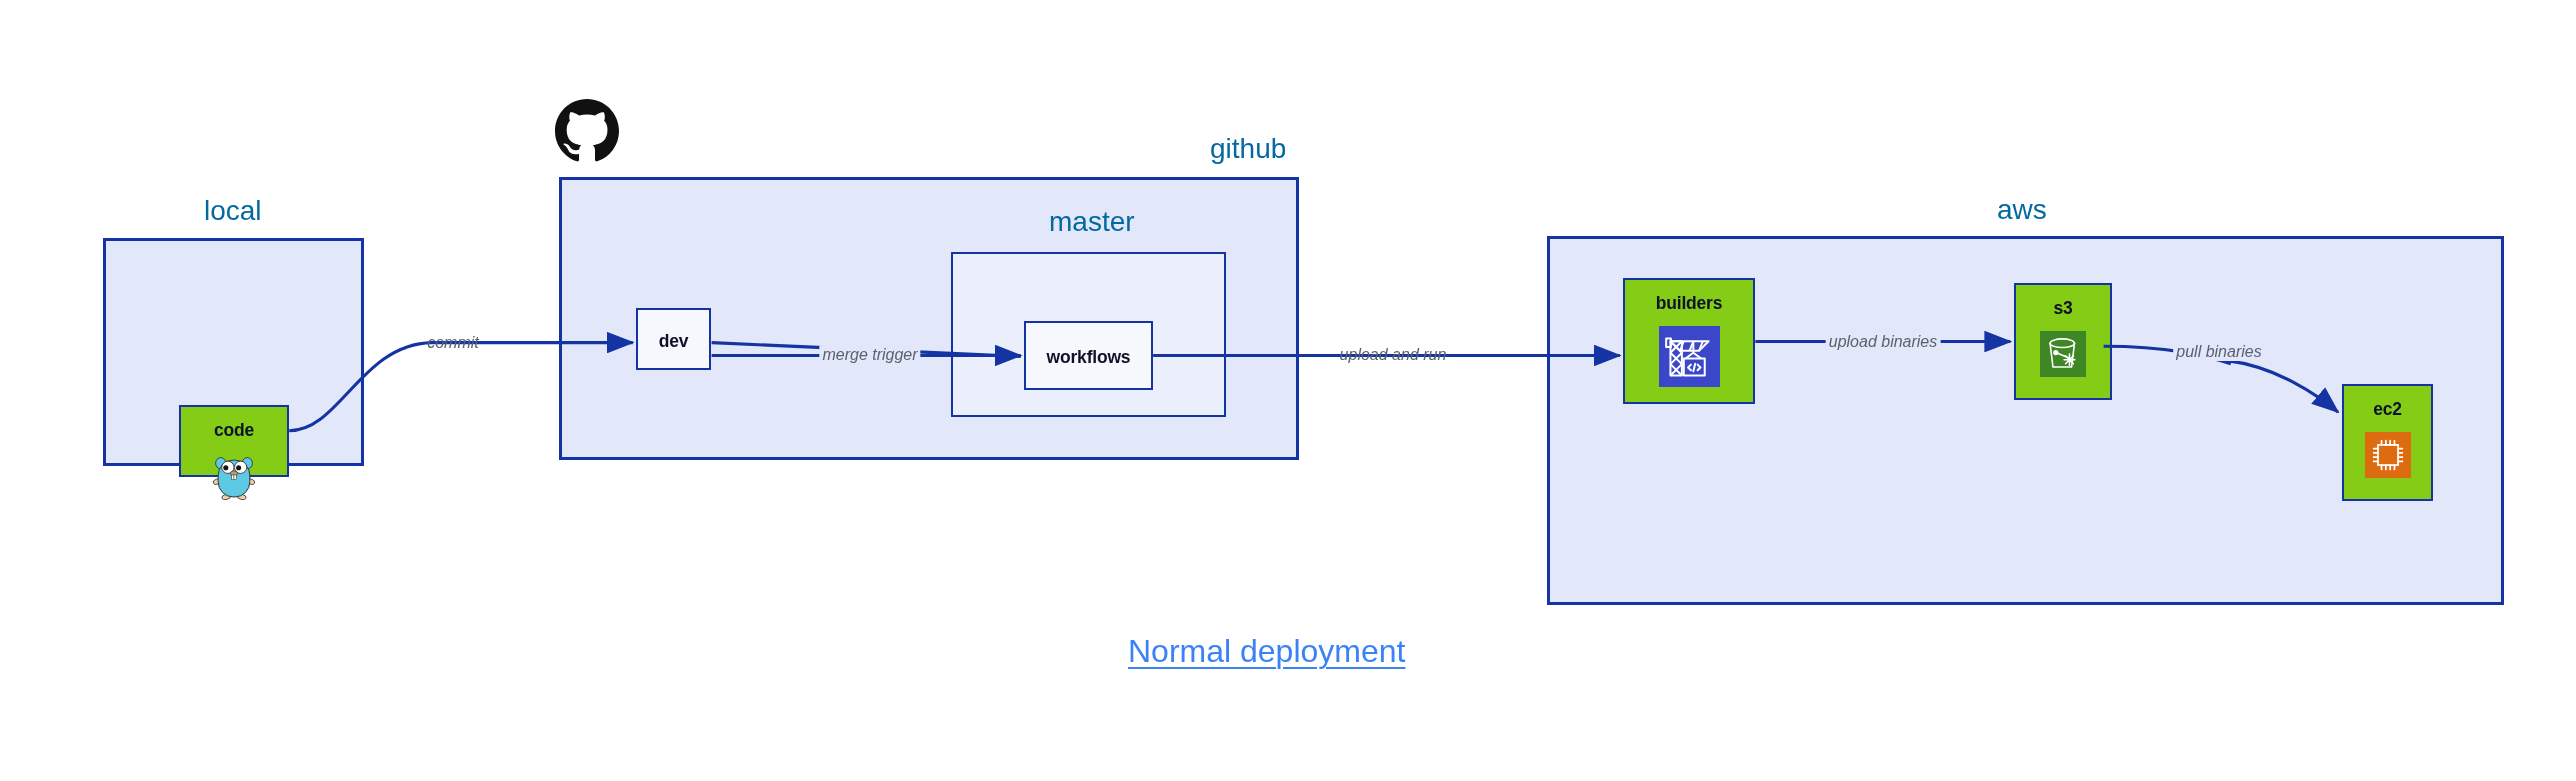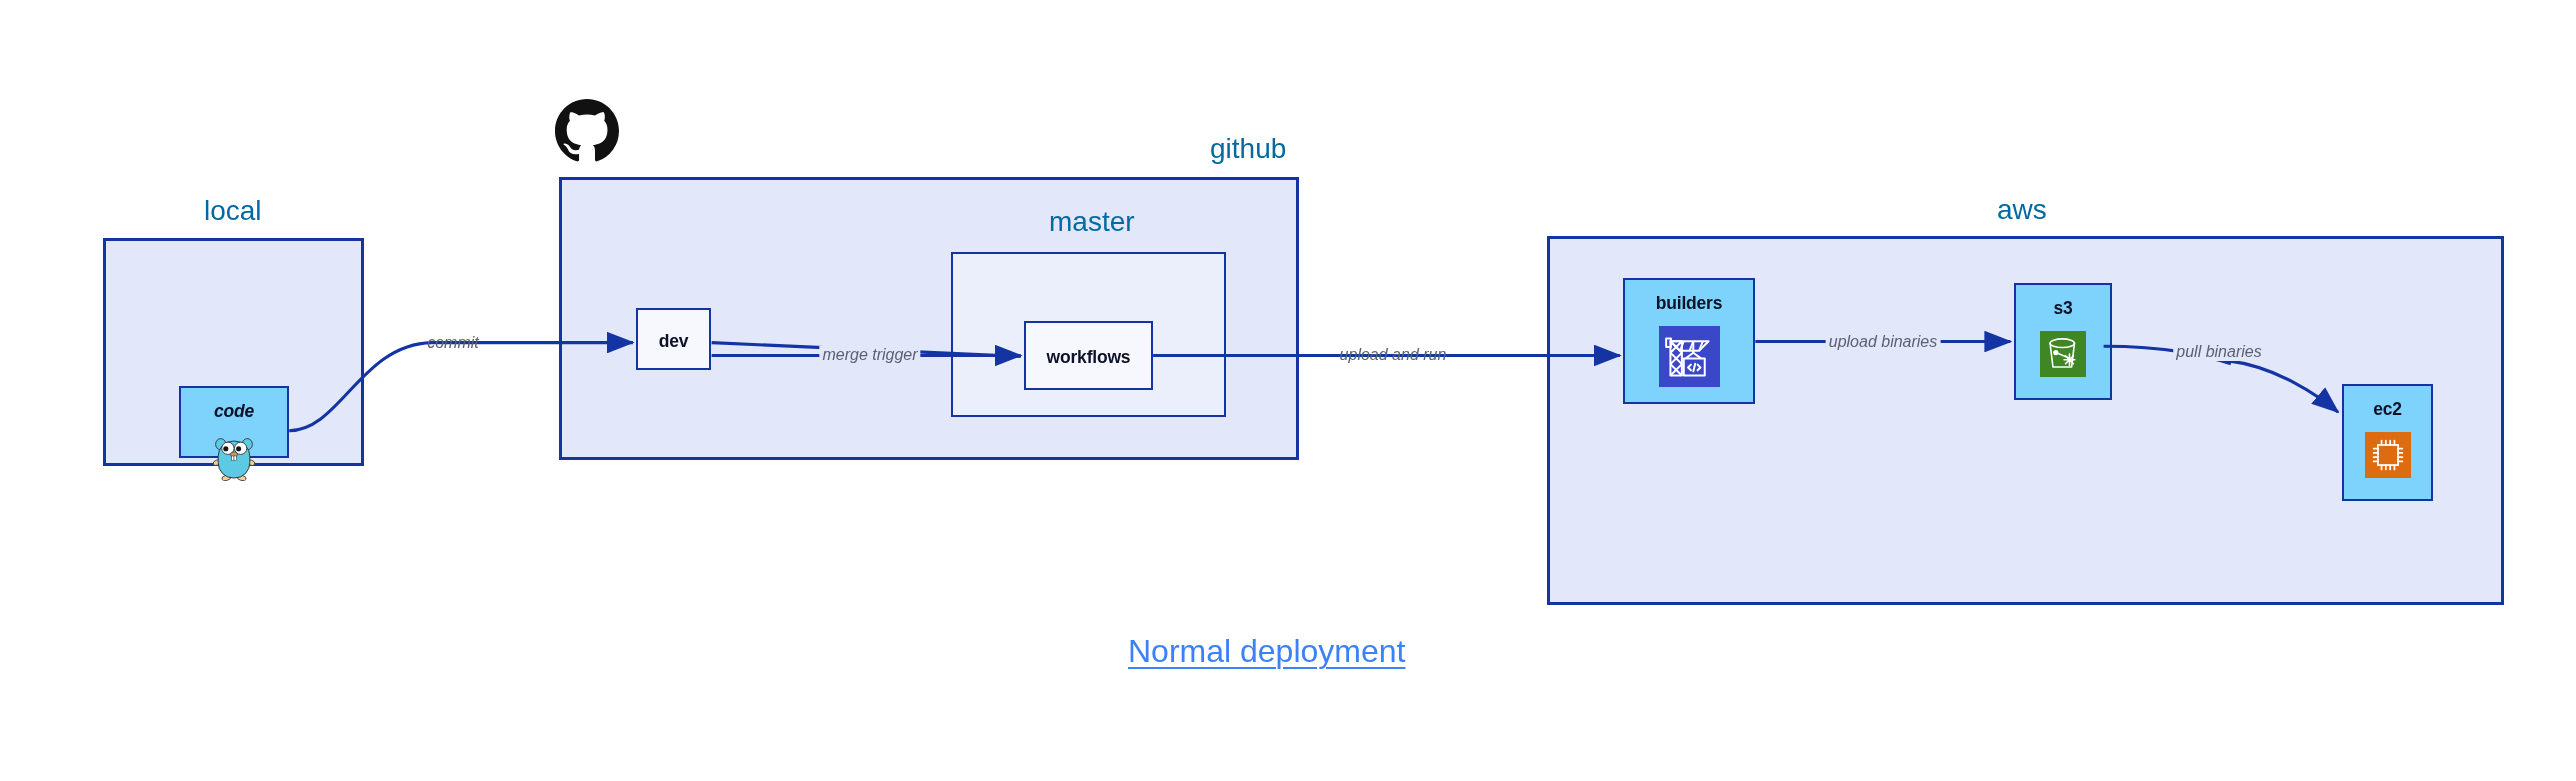--- a/index.html
+++ b/index.html
@@ -49,21 +49,21 @@
     font-size: 28px;
     font-weight: 400;
     white-space: nowrap;
     letter-spacing: 0px;
   }
 
   
   .node {
     position: absolute;
     box-sizing: border-box;
-    background: #7dd3fc;
+    background: #84cc16;
     border: 2.6px solid #1434A4;
     display: flex;
     flex-direction: column;
     align-items: center;
   }
   .node.plain { background: #F6F8FD; justify-content: center; }
 
   .node-label {
     color: #0E1228;
     font-size: 17.5px;
@@ -118,21 +118,21 @@
   }
 </style>
 </head>
 <body>
 
 <div id="canvas">
 
   <div class="group" style="left:103px; top:238px; width:261px; height:228px;"></div>
   <div class="group-label" style="left:204px; top:195px;">local</div>
 
-  <div class="node" style="left:179px; top:386px; width:110px; height:72px;font-style:italic;">
+  <div class="node" style="left:179px; top:405px; width:110px; height:72px;">
     <div class="node-label">code</div>
     <div class="node-icon">
       <svg width="44" height="47" viewBox="0 0 86 92" xmlns="http://www.w3.org/2000/svg">
 
         <ellipse cx="17" cy="20" rx="10" ry="11" fill="#5DC9E2" stroke="#2A2A2A" stroke-width="1.6"></ellipse>
         <ellipse cx="69" cy="20" rx="10" ry="11" fill="#5DC9E2" stroke="#2A2A2A" stroke-width="1.6"></ellipse>
 
         <ellipse cx="10" cy="56" rx="8" ry="5" fill="#F2D0A4" stroke="#2A2A2A" stroke-width="1.4" transform="rotate(-22 10 56)"></ellipse>
         <ellipse cx="76" cy="56" rx="8" ry="5" fill="#F2D0A4" stroke="#2A2A2A" stroke-width="1.4" transform="rotate(22 76 56)"></ellipse>
 

